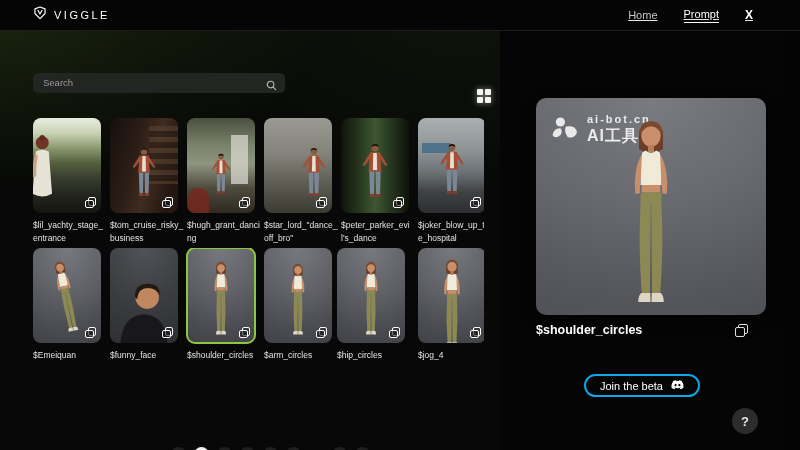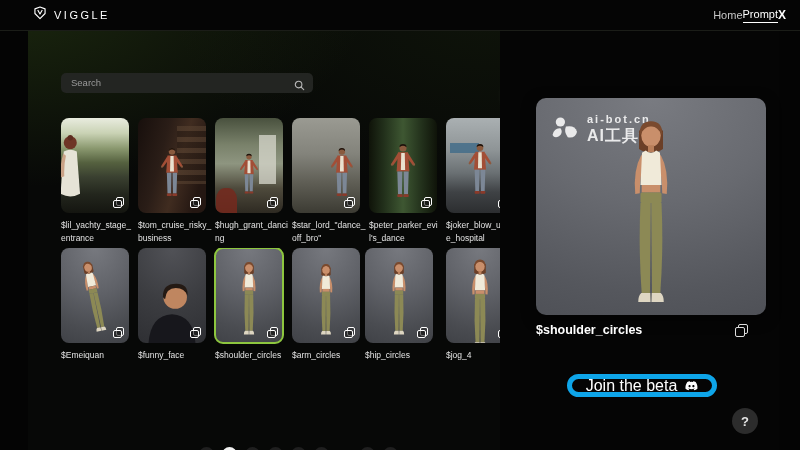--- a/index.html
+++ b/index.html
@@ -5,31 +5,31 @@
   html,body{margin:0;padding:0;background:#040404;}
   body{width:800px;height:450px;position:relative;overflow:hidden;
        font-family:"Liberation Sans",sans-serif;color:#e6e6e6;
        -webkit-font-smoothing:antialiased;}
 
   
   .topbar{position:absolute;left:0;top:0;width:800px;height:30px;background:#050505;
           border-bottom:1px solid #1b1d18;display:flex;align-items:center;z-index:5;}
   .brand{display:flex;align-items:center;gap:7px;margin-left:33px;}
   .brand-name{font-size:11px;font-weight:400;letter-spacing:2.5px;color:#fff;}
-  .nav{margin-left:auto;display:flex;align-items:center;padding-right:14px;}
+  .nav{margin-left:auto;display:flex;align-items:center;gap:26px;padding-right:47px;text-decoration:underline;}
   .nav a{font-size:11px;color:#c7c7c7;text-decoration:none;}
   .nav a.active{color:#fff;border-bottom:1.5px solid #fff;padding-bottom:2px;}
   .nav a.xlink{color:#fff;font-weight:700;font-size:12px;}
 
   
   .left-panel{position:absolute;left:0;top:30px;width:520px;height:420px;
     background:
       radial-gradient(620px 330px at -4% -8%, rgba(74,112,32,.30), transparent 58%),
       radial-gradient(520px 300px at 88% -4%, rgba(58,88,26,.14), transparent 60%),
-      #070807; margin-left: 28px;}
+      #070807;}
   .divider{position:absolute;left:520px;top:30px;width:1px;height:420px;background:#232523;}
   .right-panel{position:absolute;left:500px;top:30px;width:279px;height:420px;background:#050505;}
 
   
   .search-wrap{position:absolute;left:33px;top:42px;width:252px;height:20px;}
   .search-wrap input{width:100%;height:100%;box-sizing:border-box;background:#232522;
      border:none;border-radius:5px;padding:0 26px 0 10px;font-size:9.5px;color:#ddd;outline:none;
      font-family:"Liberation Sans",sans-serif;}
   .search-wrap input::placeholder{color:#9a9a9a;}
   .search-ic{position:absolute;right:8px;top:4.5px;}
@@ -100,22 +100,22 @@
   .title-row{position:absolute;left:36px;top:293px;width:212px;display:flex;
      justify-content:space-between;align-items:flex-start;}
   .card-title{font-size:12.5px;font-weight:700;color:#fff;}
   .copyic2{position:relative;width:13px;height:13px;margin-top:1px;cursor:pointer;}
   .copyic2::before{content:"";position:absolute;right:0;top:0;width:8px;height:8px;border:1.2px solid #ddd;border-radius:2px;}
   .copyic2::after{content:"";position:absolute;left:0;bottom:0;width:8px;height:8px;border:1.2px solid #ddd;border-radius:2px;background:#050505;}
   .card-desc{position:absolute;left:36px;top:313px;width:214px;font-size:9.5px;
      line-height:1.6;color:#a3a3a3;}
   .cta-row{position:absolute;left:36px;top:344px;width:212px;display:flex;justify-content:center;}
   .cta-btn{display:inline-flex;align-items:center;gap:8px;height:23px;padding:0 14px;
-     background:transparent;border:5px solid #0ea5e9;border-radius:12px;color:#fff;
-     font-size:16px;font-family:"Liberation Sans",sans-serif;cursor:pointer;}
+     background:transparent;border:2px solid #0ea5e9;border-radius:12px;color:#fff;
+     font-size:11px;font-family:"Liberation Sans",sans-serif;cursor:pointer;}
 
   .help-btn{position:absolute;right:21px;top:378px;width:26px;height:26px;border-radius:50%;
      background:#2c2c2c;color:#e5e5e5;font-size:13px;font-weight:700;display:flex;
      align-items:center;justify-content:center;cursor:pointer;}
 </style>
 </head>
 <body>
 
 <svg width="0" height="0" style="position:absolute" aria-hidden="true">
   <defs>

